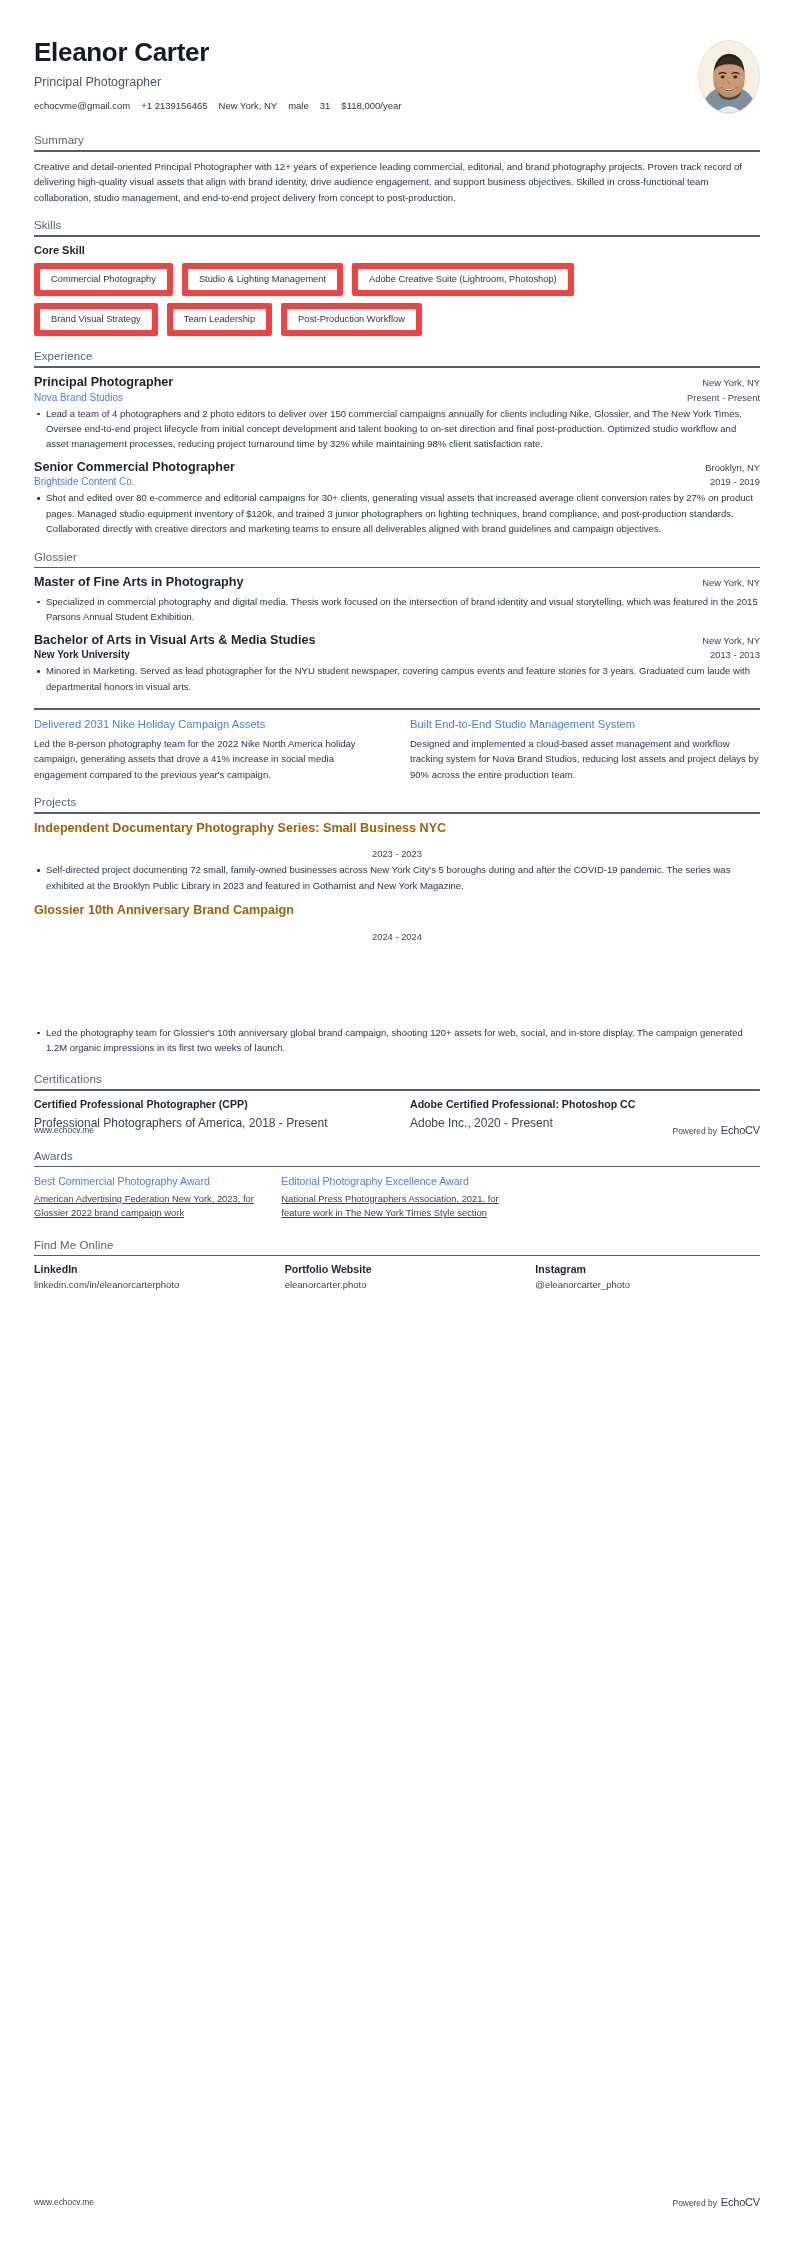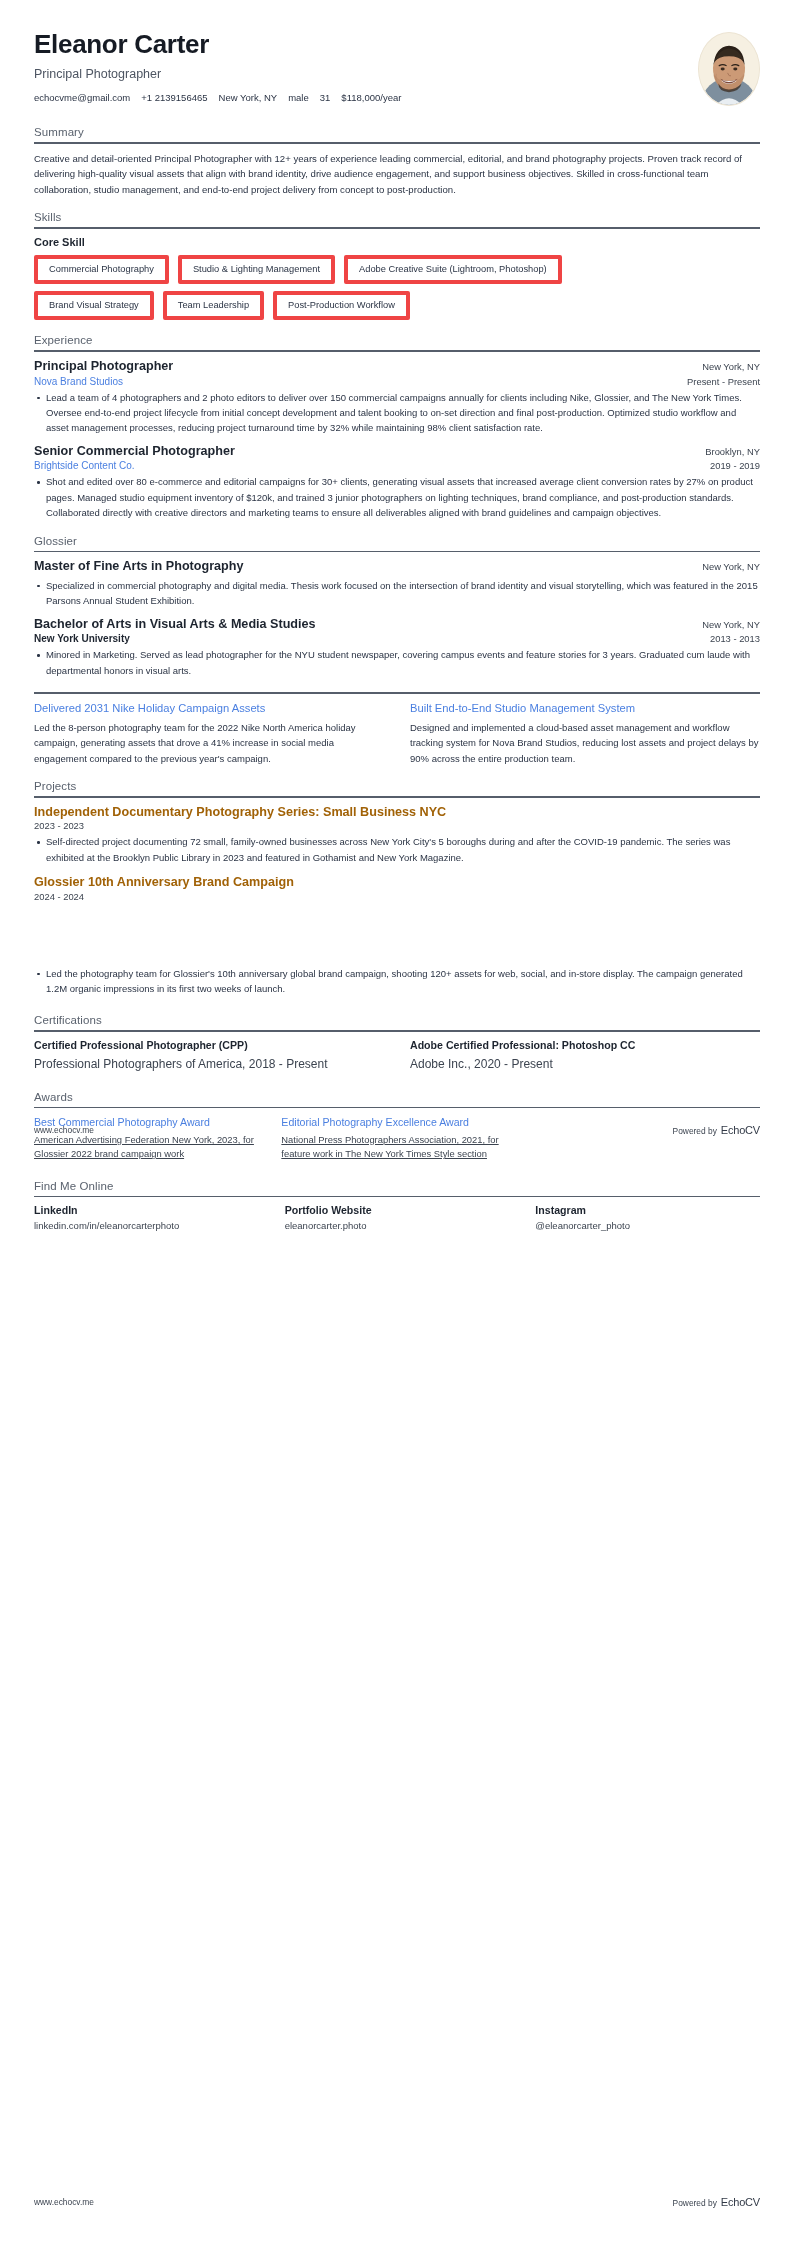--- a/index.html
+++ b/index.html
@@ -12,21 +12,21 @@
   body {
     width: 794px;
     min-height: 2246px;
     position: relative;
   }
   .page {
     width: 794px;
     position: relative;
   }
   .inner {
-    padding: 0 34px;
+    padding: 8px 34px;
   }
 
   
   .header {
     display: flex;
     align-items: flex-start;
     justify-content: space-between;
     padding-top: 30px;
     padding-bottom: 6px;
   }
@@ -94,21 +94,21 @@
 
   
   .skill-group-title {
     font-size: 11px;
     font-weight: 700;
     color: #1d242f;
     margin: 3px 0 7px 0;
   }
   .chips { display: flex; flex-wrap: wrap; gap: 7px 9px; }
   .chip {
-    border: 4px solid #ef4444;
+    border: 6px solid #ef4444;
     border-radius: 2px;
     padding: 5px 11px 6px 11px;
     font-size: 9.3px;
     color: #2b3445;
     line-height: 1.1;
     background: #fff;
   }
 
   
   .entry { margin-bottom: 8px; }
@@ -240,22 +240,22 @@
   
   .proj-title {
     font-size: 12.6px;
     font-weight: 700;
     color: #a16207;
     line-height: 1.25;
   }
   .proj-dates {
     font-size: 9.4px;
     color: #3c4450;
-    text-align: left;
-    margin-top: 0;
+    text-align: center;
+    margin-top: 12px;
   }
 
   
   .page-footer {
     display: flex;
     justify-content: space-between;
     align-items: center;
     font-size: 8.4px;
     color: #3c4450;
     padding: 0 34px;

